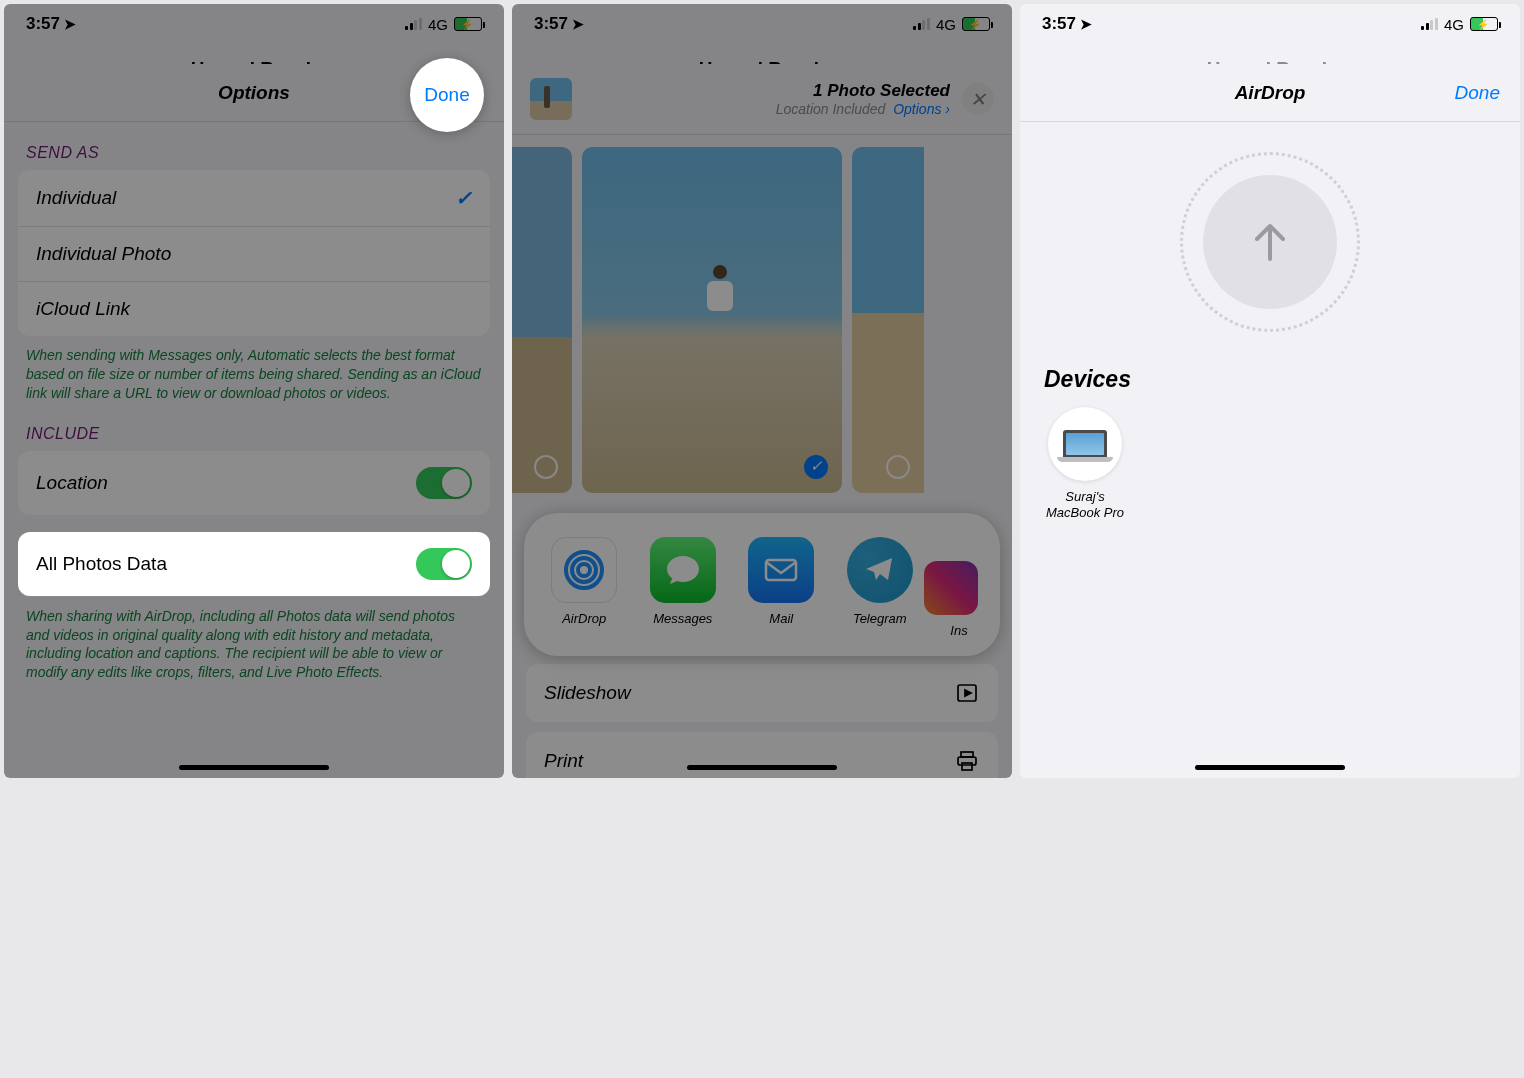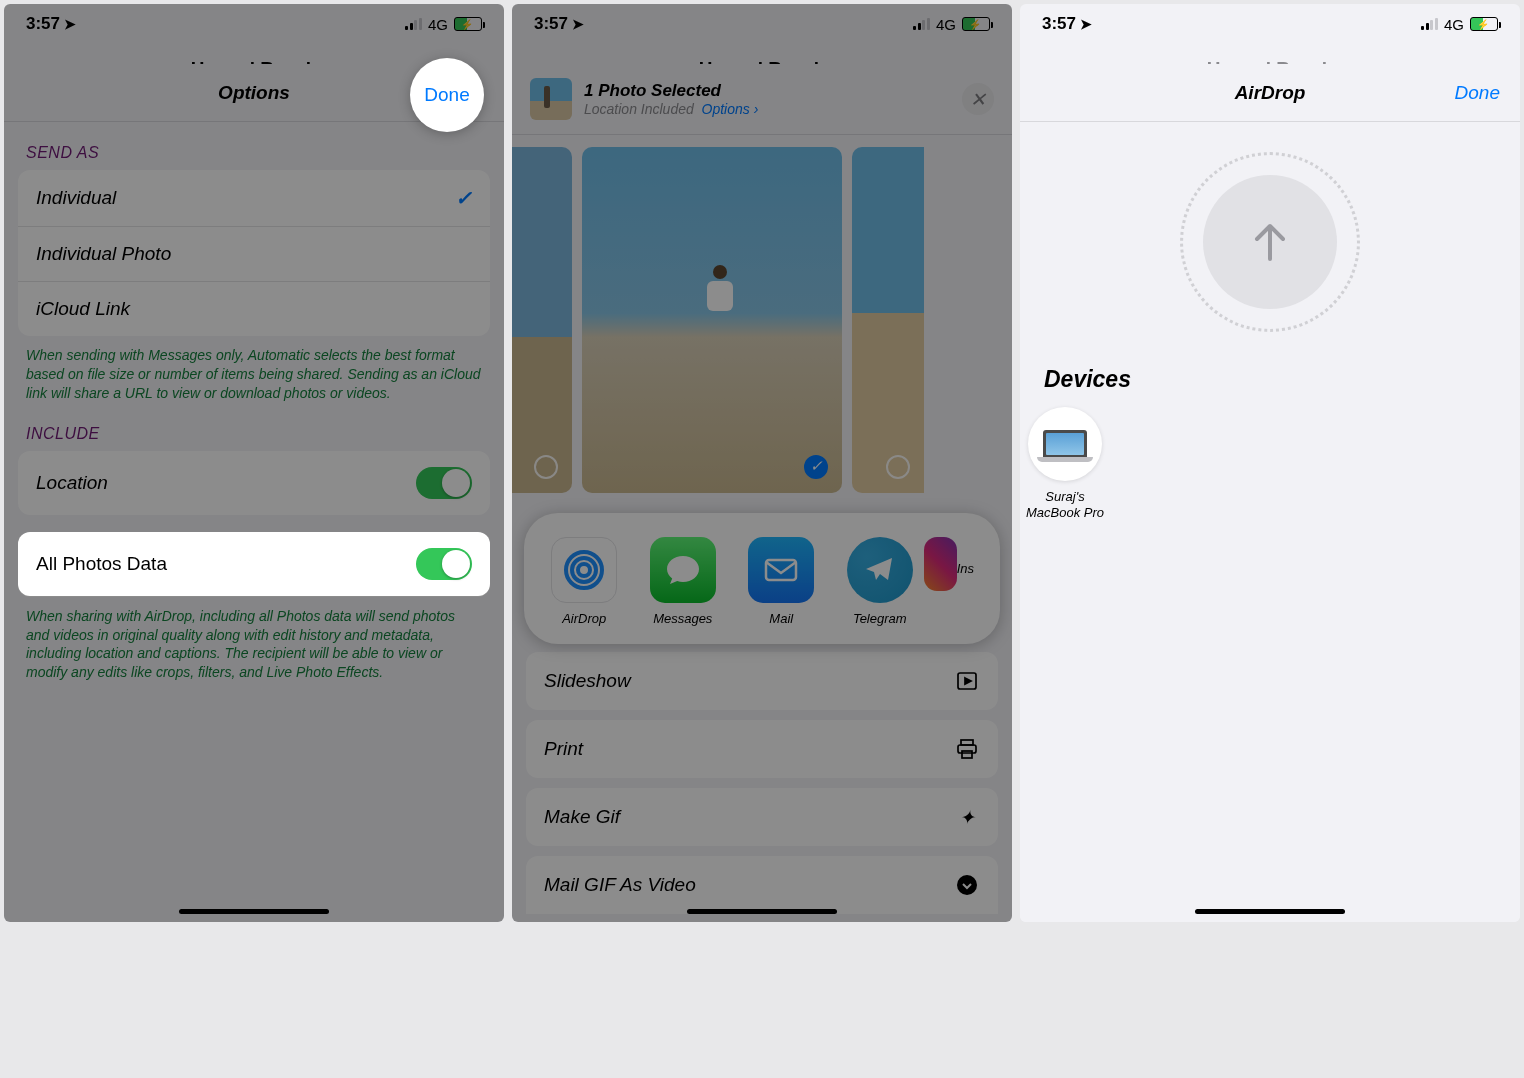--- a/index.html
+++ b/index.html
@@ -7,21 +7,21 @@
     font-family: -apple-system, BlinkMacSystemFont, "Helvetica Neue", sans-serif;
     background: #e8e8ea;
     width: 1524px;
     height: 1078px;
     display: flex;
     gap: 8px;
     padding: 4px;
   }
   .panel {
     width: 504px;
-    height: 918px;
+    height: 774px;
     background: #f2f2f6;
     border-radius: 6px;
     position: relative;
     overflow: hidden;
   }
   .overlay-dark::after {
     content:"";
     position:absolute; inset:0;
     background: rgba(0,0,0,0.45);
     pointer-events:none;
@@ -130,21 +130,21 @@
     display:flex; align-items:center; gap:12px;
     padding:14px 18px;
     border-bottom:1px solid #d8d8dc;
   }
   .thumb {
     width:42px; height:42px; border-radius:6px;
     background:linear-gradient(#6fbde8 55%, #d9c7a4 55%);
     position:relative; overflow:hidden;
   }
   .thumb::after{ content:""; position:absolute; left:14px; top:8px; width:6px; height:22px; background:#6a5a47; border-radius:2px;}
-  .share-header .texts { flex:1; }
+  .share-header .texts { flex:1;text-align:right; }
   .sh-title { font-size:17px; font-weight:600; }
   .sh-sub { font-size:14px; color:#8a8a8e; }
   .sh-sub .opt { color:#007aff; }
   .close-x {
     width:32px; height:32px; border-radius:50%; background:#e9e9eb;
     display:flex; align-items:center; justify-content:center;
     color:#7c7c80; font-size:19px;
   }
 
   .photo-strip { display:flex; gap:10px; padding:12px 12px; }
@@ -171,21 +171,21 @@
     position:relative; z-index:60; box-shadow:0 2px 16px rgba(0,0,0,0.25);
   }
   .app { width:72px; text-align:center; }
   .app-icon { width:66px; height:66px; border-radius:15px; margin:0 auto 8px; display:flex; align-items:center; justify-content:center; font-size:34px; color:#fff;}
   .app-label { font-size:13px; }
   .ic-airdrop { background:#fff; border:1px solid #e3e3e6; }
   .ic-messages { background:linear-gradient(#5ef777,#0bbd2c); }
   .ic-mail { background:linear-gradient(#1fb6fd,#1475f5); }
   .ic-telegram { background:radial-gradient(circle at 30% 30%, #37aee2, #1e96c8); border-radius:50%;}
   .ic-insta { background:linear-gradient(45deg,#f58529,#dd2a7b,#8134af); }
-  .insta-peek { width:30px; display:flex; align-items:center;}
+  .insta-peek { width:30px; display:flex; flex-direction:column; align-items:center;margin-top:24px;}
   .insta-peek .app-icon{width:54px; height:54px; border-radius:13px; margin-left:-20px;}
 
   .actions { margin:4px 14px; }
   .action-row {
     background:#fff; border-radius:12px; margin-bottom:10px;
     padding:16px 18px; display:flex; justify-content:space-between; align-items:center;
     font-size:19px;
   }
   .action-icon { width:26px; height:26px; display:flex; align-items:center; justify-content:center; color:#000; }
 
@@ -199,21 +199,21 @@
     border:3px dotted #d0d0d4;
   }
   .center-circle {
     width:134px; height:134px; border-radius:50%; background:#e1e1e5;
     display:flex; align-items:center; justify-content:center;
   }
   .center-circle svg { width:50px; height:50px; }
 
   .devices-label { font-size:23px; font-weight:700; padding:4px 24px 14px;}
   .device {
-    width:90px; text-align:center; 
+    width:90px; text-align:center; margin-left:20px;
   }
   .device-circle {
     width:74px; height:74px; border-radius:50%; background:#fff; margin:0 auto 8px;
     display:flex; align-items:center; justify-content:center;
     box-shadow:0 1px 4px rgba(0,0,0,0.12);
   }
   .device-name { font-size:13px; line-height:1.25;}
   .laptop { width:44px; height:28px; background:#4a4a4a; border-radius:3px 3px 0 0; position:relative;}
   .laptop::after{content:""; position:absolute; left:-6px; right:-6px; bottom:-4px; height:5px; background:#bfbfc3; border-radius:0 0 5px 5px;}
   .laptop::before{content:""; position:absolute; inset:3px 3px 3px 3px; background:linear-gradient(#5aa0d6,#8fc5e8); border-radius:1px;}

